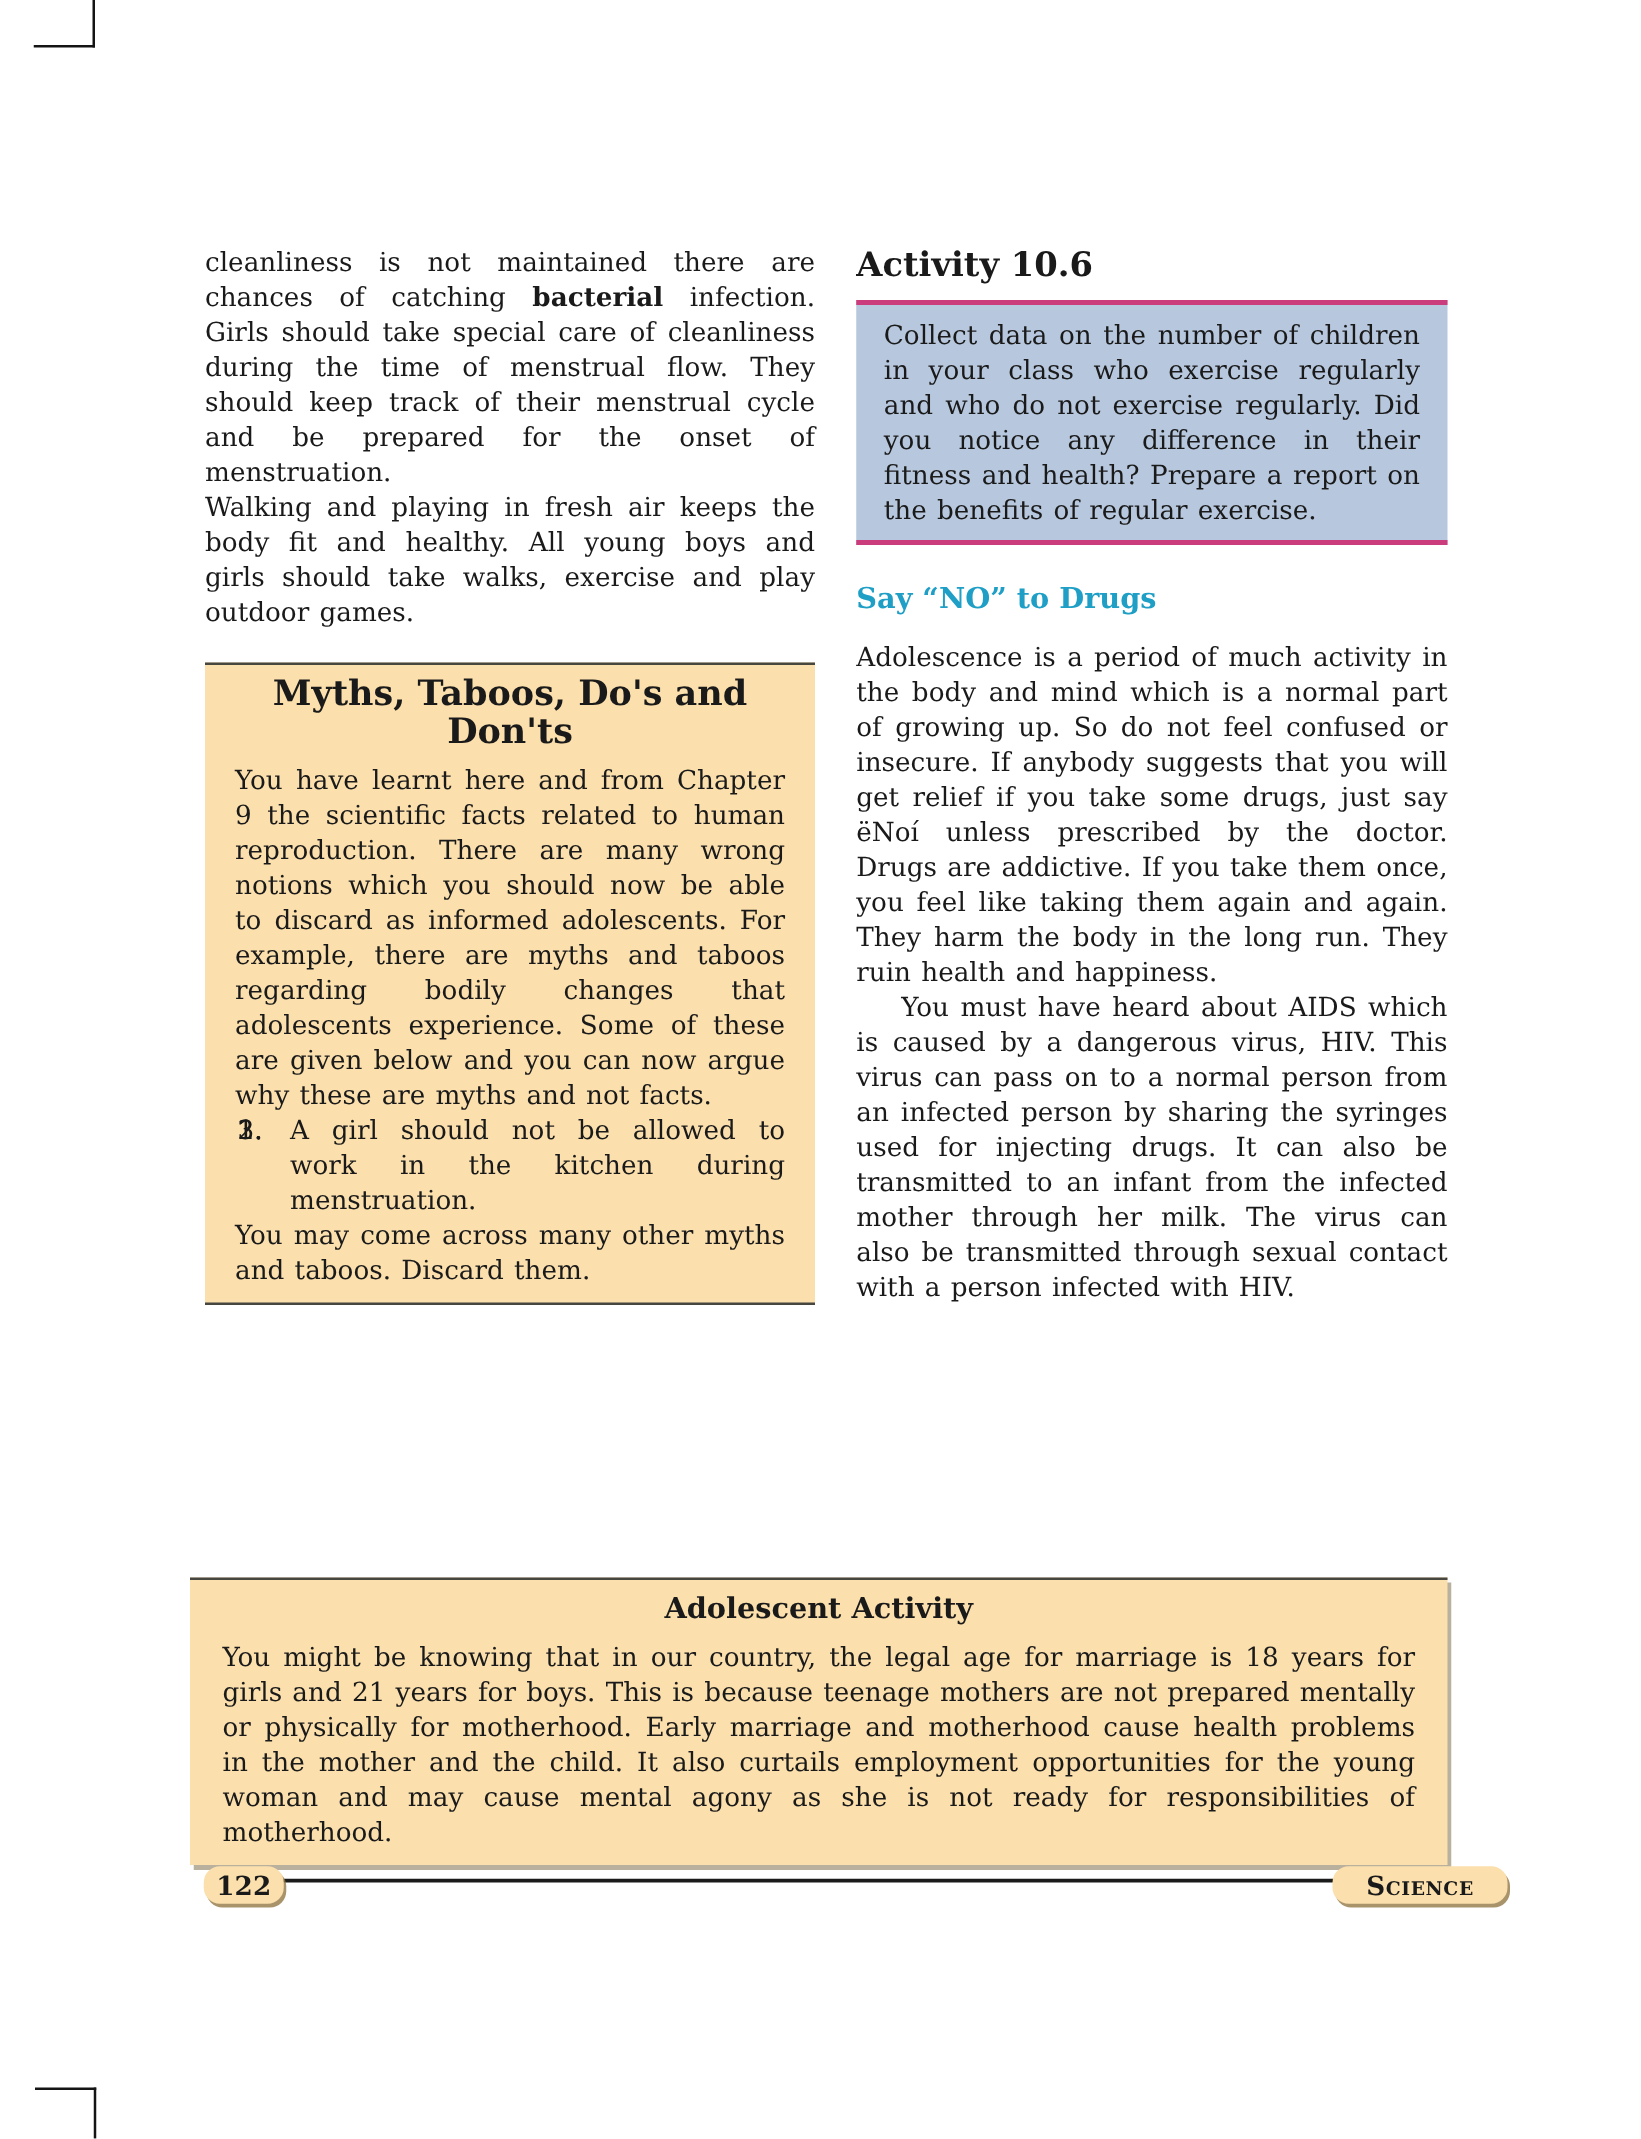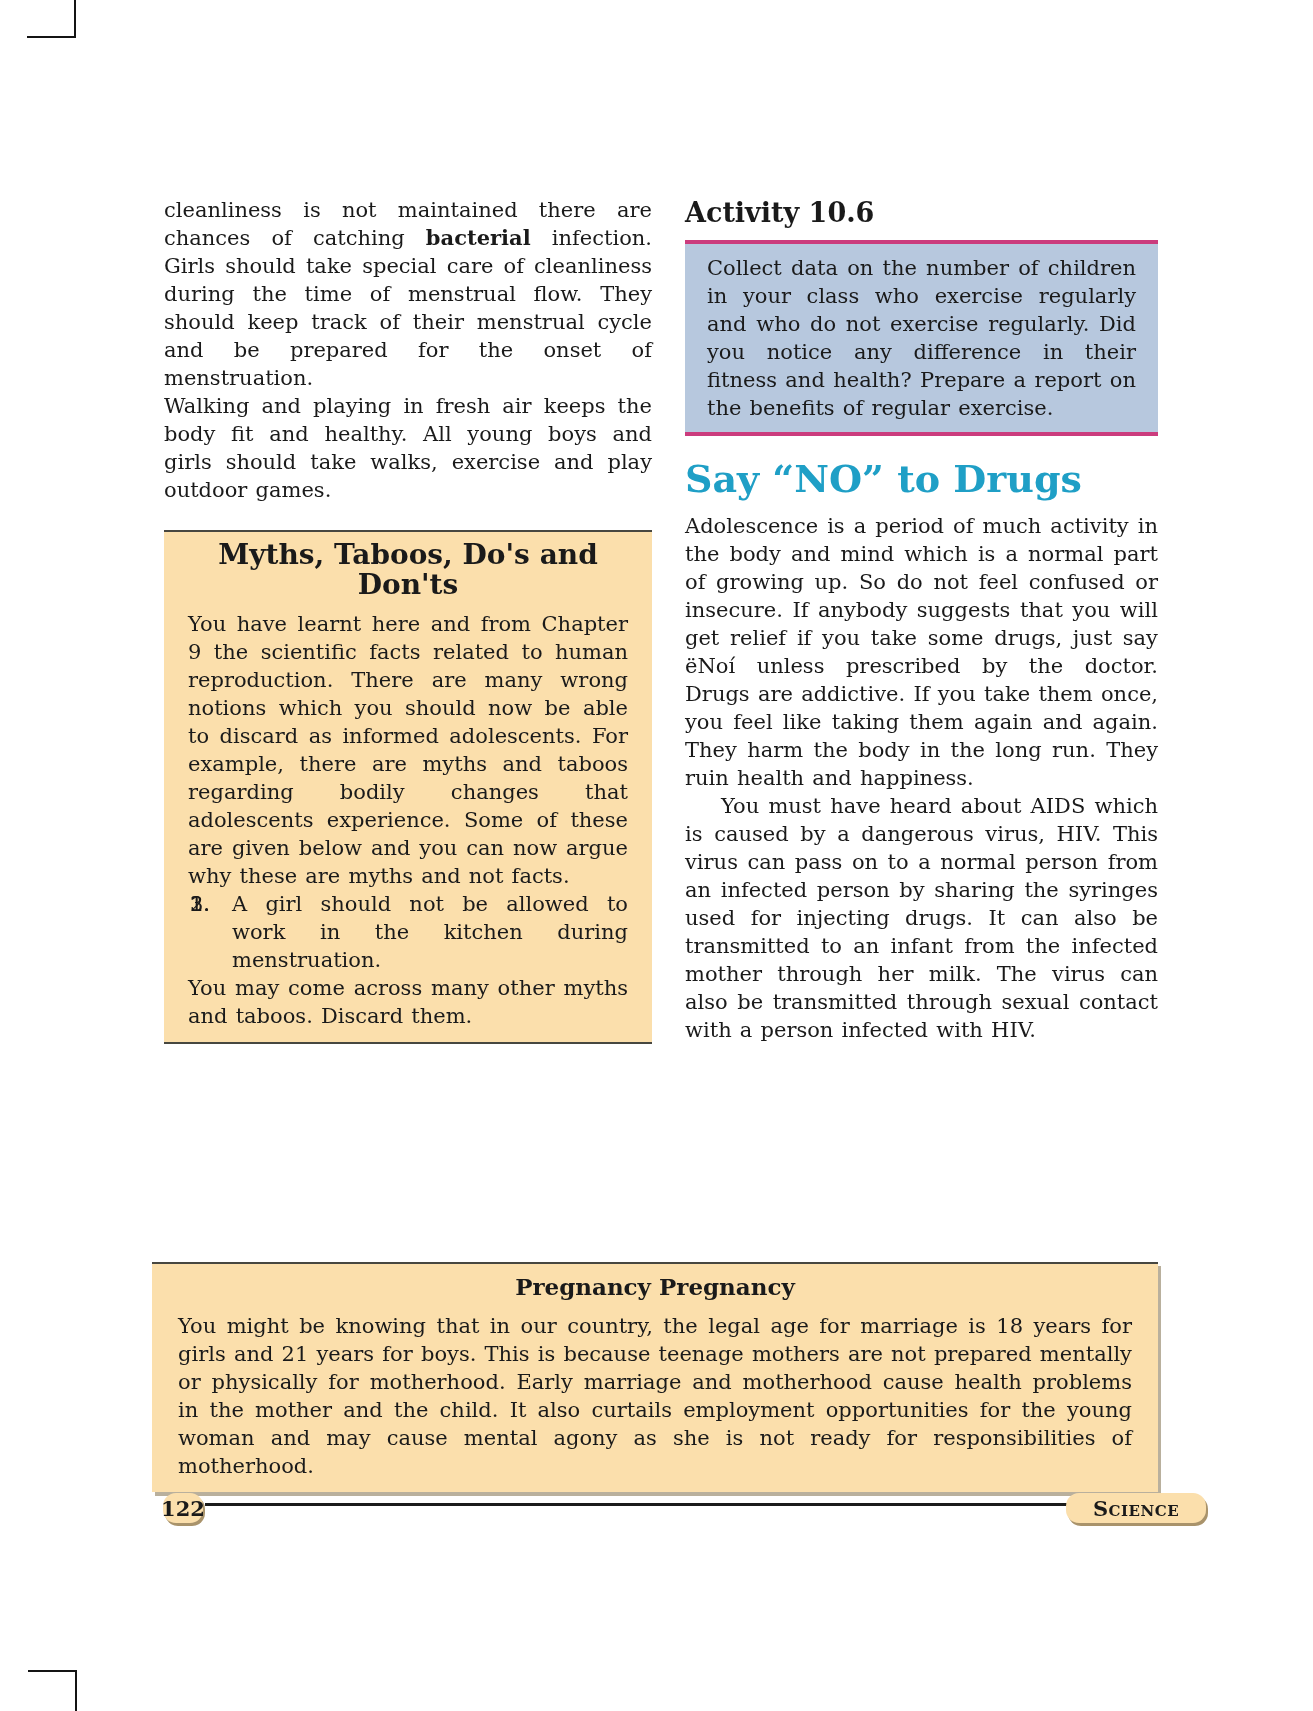--- a/index.html
+++ b/index.html
@@ -24,21 +24,21 @@
     word-spacing:1.5px;
     margin:0;
   }
   .body-text b{font-weight:bold;}
   .indent{text-indent:36px;}
   .teal-sub{
     color:#2aa3c6;font-weight:bold;font-size:23px;
     margin:26px 0 18px 0;line-height:30px;
   }
   .teal-head{
-    color:#1f9fc6;font-weight:bold;font-size:38px;
+    color:#1f9fc6;font-weight:bold;font-size:23px;
     margin:26px 0 16px 0;line-height:34px;
   }
   .black-head{
     font-weight:bold;font-size:27px;line-height:34px;margin:0;
   }
   
   .myths-box{
     margin-top:26px;
     background:#fbdfac;
     border-top:2px solid #474740;
@@ -73,21 +73,21 @@
   .preg-box .box-title{font-size:23px;margin-bottom:10px;}
   
   .footer-line{position:absolute;left:205px;top:1503px;width:880px;height:3px;background:#1b1b1b;}
   .badge{
     position:absolute;top:1493px;height:30px;
     background:#fbdfac;border-radius:13px;
     box-shadow:2px 3px 0 rgba(148,120,70,0.8);
     display:flex;align-items:center;justify-content:center;
     font-weight:bold;font-size:21px;
   }
-  .badge-page{left:163px;width:40px;}
+  .badge-page{left:163px;width:64px;}
   .badge-brand{left:1066px;width:140px;font-variant:small-caps;letter-spacing:0.5px;}
 </style>
 </head>
 <body>
 
 <div class="page">
 
   <div class="crop" style="left:74px;top:0;width:2px;height:38px;"></div>
   <div class="crop" style="left:27px;top:36px;width:49px;height:2px;"></div>
   <div class="crop" style="left:28px;top:1670px;width:49px;height:2px;"></div>
@@ -125,21 +125,21 @@
       <p class="body-text">Collect data on the number of children in your class who exercise regularly and who do not exercise regularly. Did you notice any difference in their fitness and health? Prepare a report on the benefits of regular exercise.</p>
     </div>
 
     <h2 class="teal-head">Say “NO” to Drugs</h2>
 
     <p class="body-text">Adolescence is a period of much activity in the body and mind which is a normal part of growing up. So do not feel confused or insecure. If anybody suggests that you will get relief if you take some drugs, just say ëNoí unless prescribed by the doctor. Drugs are addictive. If you take them once, you feel like taking them again and again. They harm the body in the long run. They ruin health and happiness.</p>
     <p class="body-text indent">You must have heard about AIDS which is caused by a dangerous virus, HIV. This virus can pass on to a normal person from an infected person by sharing the syringes used for injecting drugs. It can also be transmitted to an infant from the infected mother through her milk. The virus can also be transmitted through sexual contact with a person infected with HIV.</p>
   </div>
 
   <div class="preg-box">
-    <p class="box-title">Pregnancy Pregnancy</p>
+    <p class="box-title">Adolescent Activity</p>
     <p class="body-text">You might be knowing that in our country, the legal age for marriage is 18 years for girls and 21 years for boys. This is because teenage mothers are not prepared mentally or physically for motherhood. Early marriage and motherhood cause health problems in the mother and the child. It also curtails employment opportunities for the young woman and may cause mental agony as she is not ready for responsibilities of motherhood.</p>
   </div>
 
   <div class="footer-line"></div>
   <div class="badge badge-page">122</div>
   <div class="badge badge-brand">Science</div>
 
 </div>
 
 </body></html>

